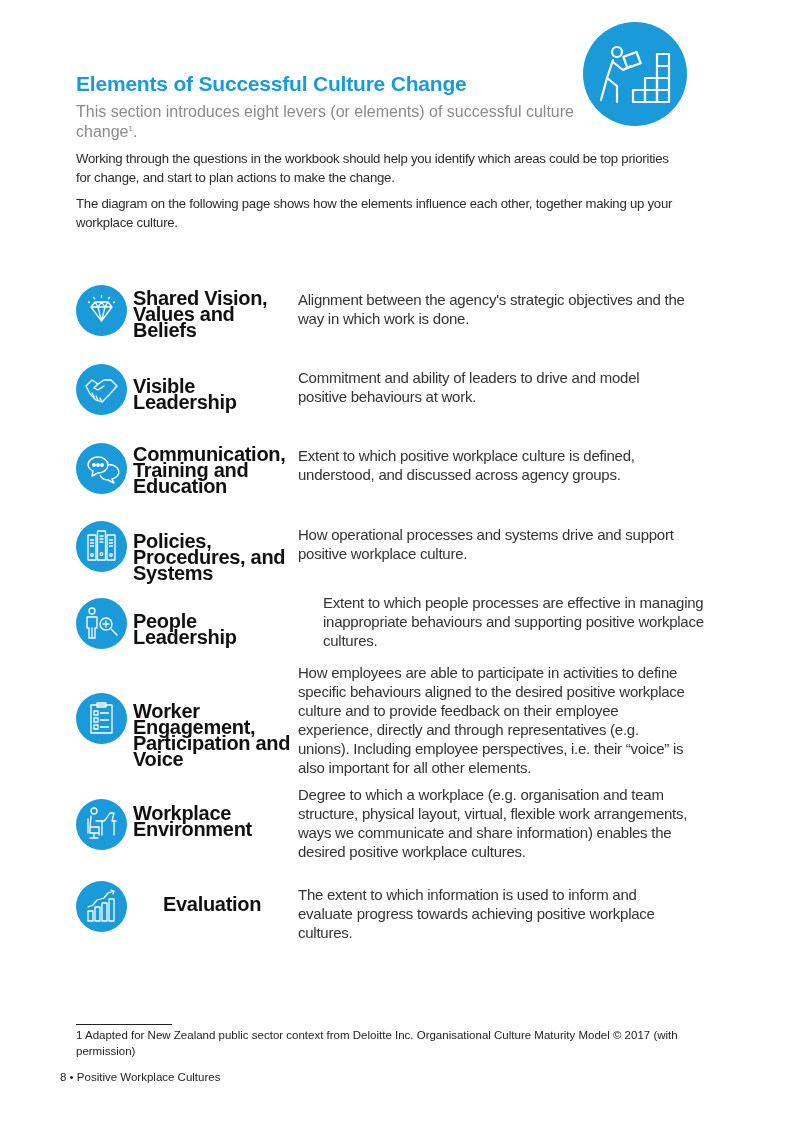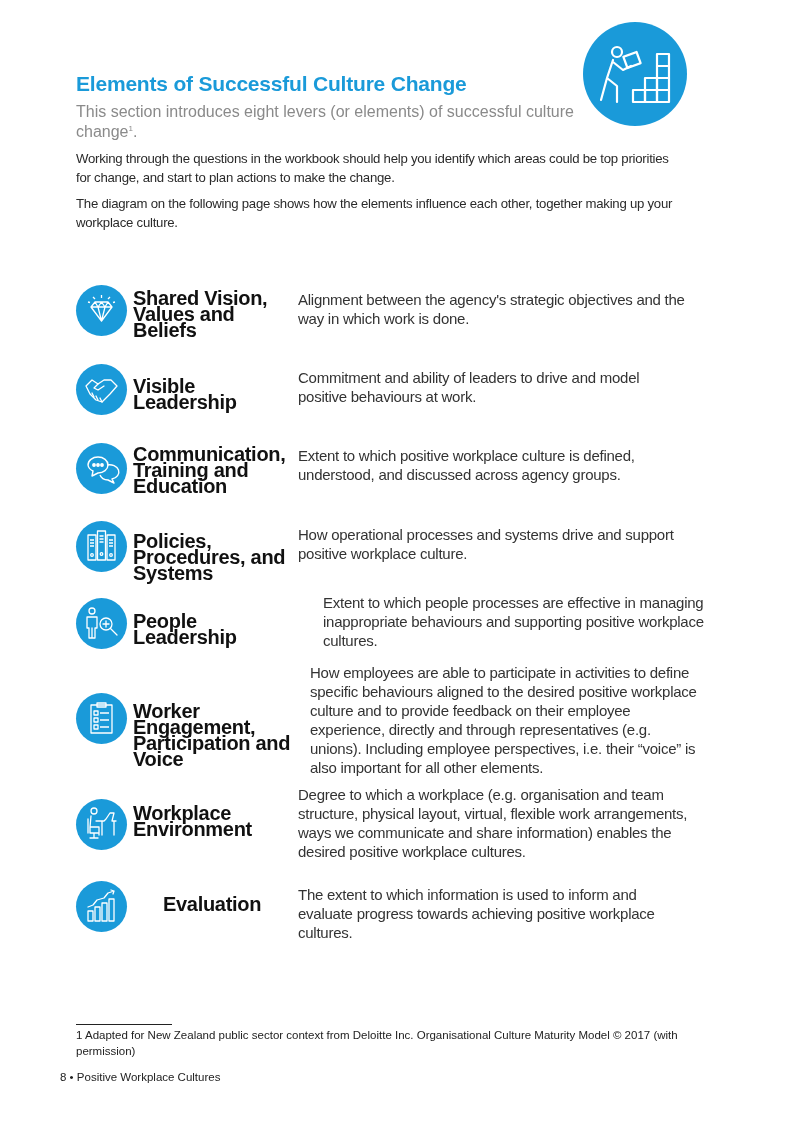--- a/index.html
+++ b/index.html
@@ -134,21 +134,21 @@
         <svg viewBox="0 0 51 51" fill="none" stroke="#fff" stroke-width="1.3" stroke-linejoin="round">
           <rect x="15" y="12" width="21" height="28"></rect>
           <rect x="21" y="10" width="9" height="4"></rect>
           <rect x="18" y="18" width="4" height="4"></rect>
             <rect x="18" y="25" width="4" height="4"></rect>
             <rect x="18" y="32" width="4" height="4"></rect>
           <path d="M24 20 H33 M24 27 H33 M24 34 H33"></path>
         </svg>
       </div>
       <div class="el-name" style="top:10px;">Worker Engagement, Participation and Voice</div>
-      <div class="el-desc" style="top:-30px;margin-left:12px;">How employees are able to participate in activities to define specific behaviours aligned to the desired positive workplace culture and to provide feedback on their employee experience, directly and through representatives (e.g. unions). Including employee perspectives, i.e. their “voice” is also important for all other elements.</div>
+      <div class="el-desc" style="top:-30px;">How employees are able to participate in activities to define specific behaviours aligned to the desired positive workplace culture and to provide feedback on their employee experience, directly and through representatives (e.g. unions). Including employee perspectives, i.e. their “voice” is also important for all other elements.</div>
     </div>
 
     <div class="el-row" style="top:799px;">
       <div class="el-icon" style="top:0;">
         <svg viewBox="0 0 51 51" fill="none" stroke="#fff" stroke-width="1.3" stroke-linejoin="round" stroke-linecap="round">
           <circle cx="18" cy="12" r="3"></circle>
           <path d="M15 17 L14 28 H23 V36 M14 28 L14 34 H22 M18 34 V39 M14 39 H22 M12 20 V34"></path>
           <path d="M20 22 H28 L30 20 L34 14 L38 14 L36 22 H40 M26 22 V36 M38 22 V36"></path>
         </svg>
       </div>

